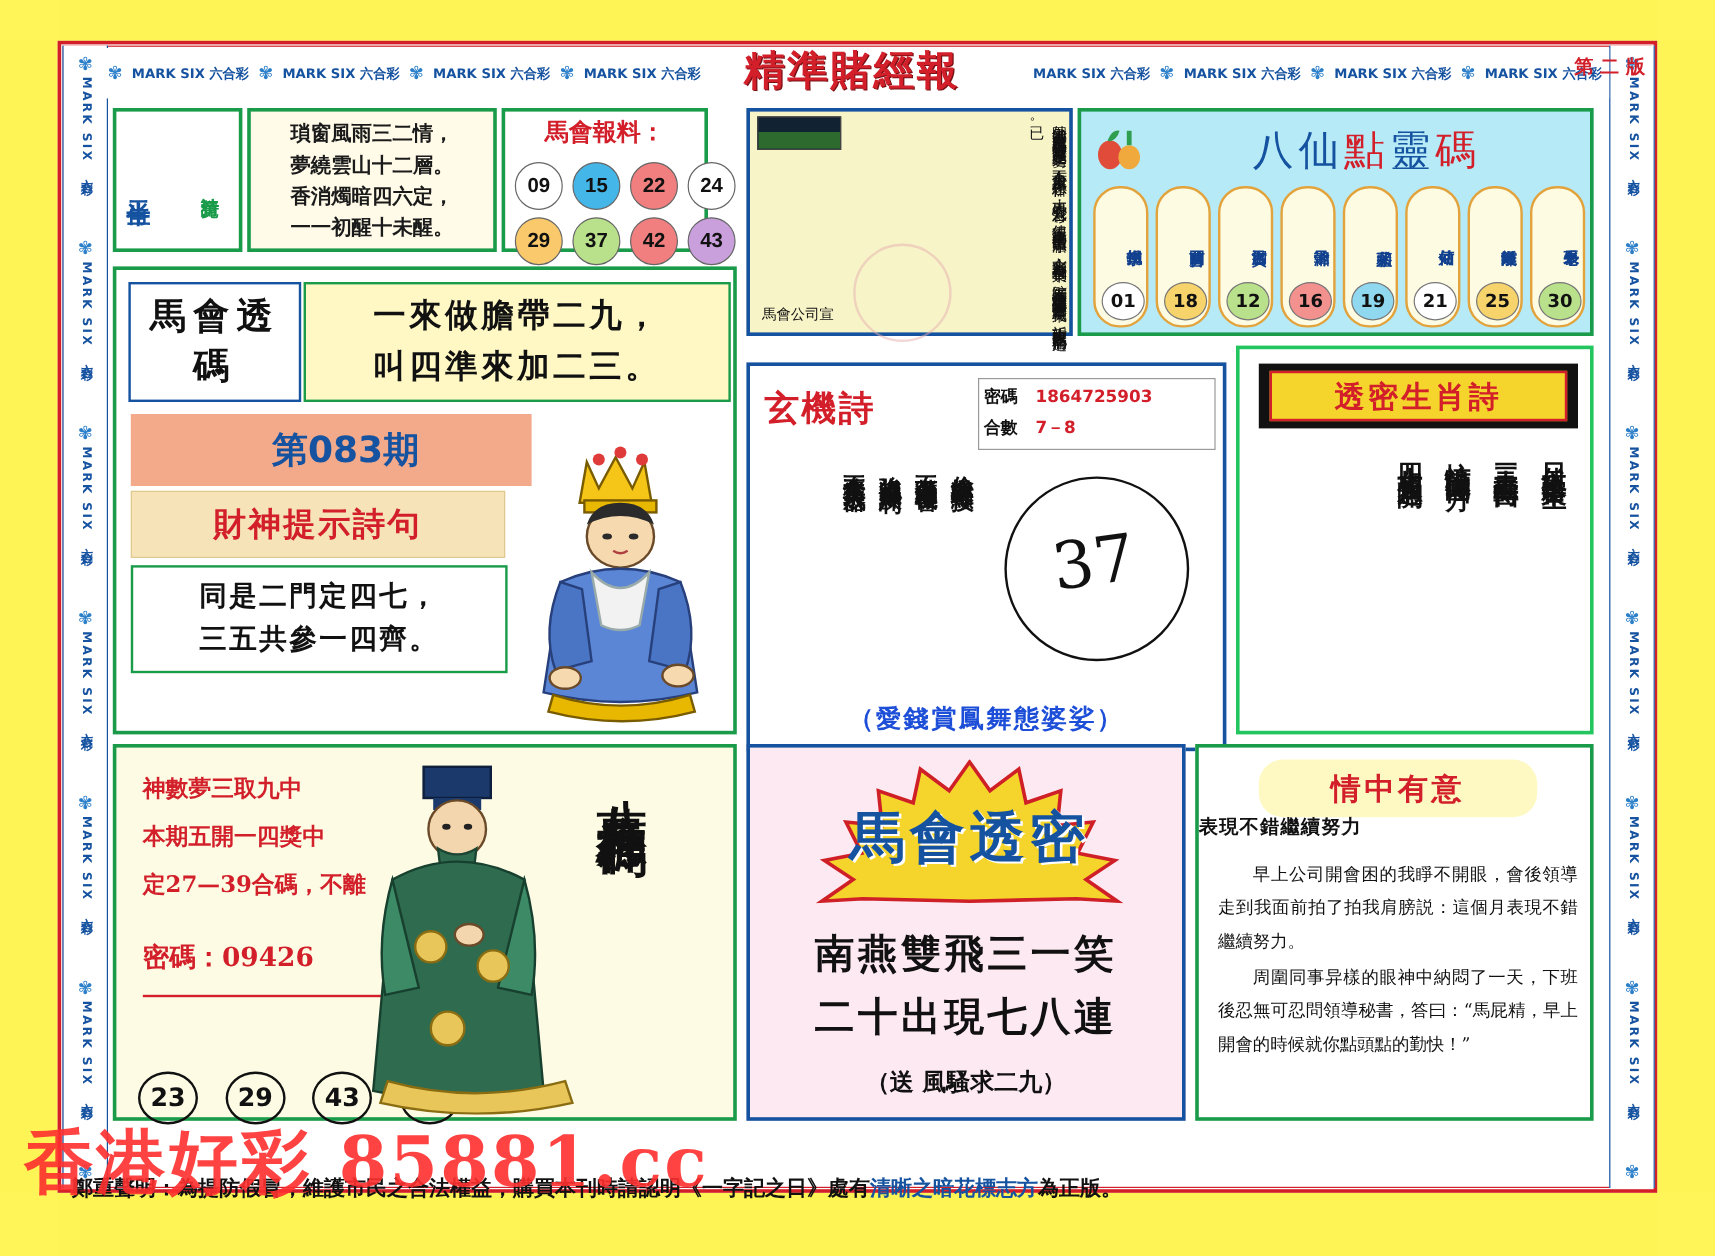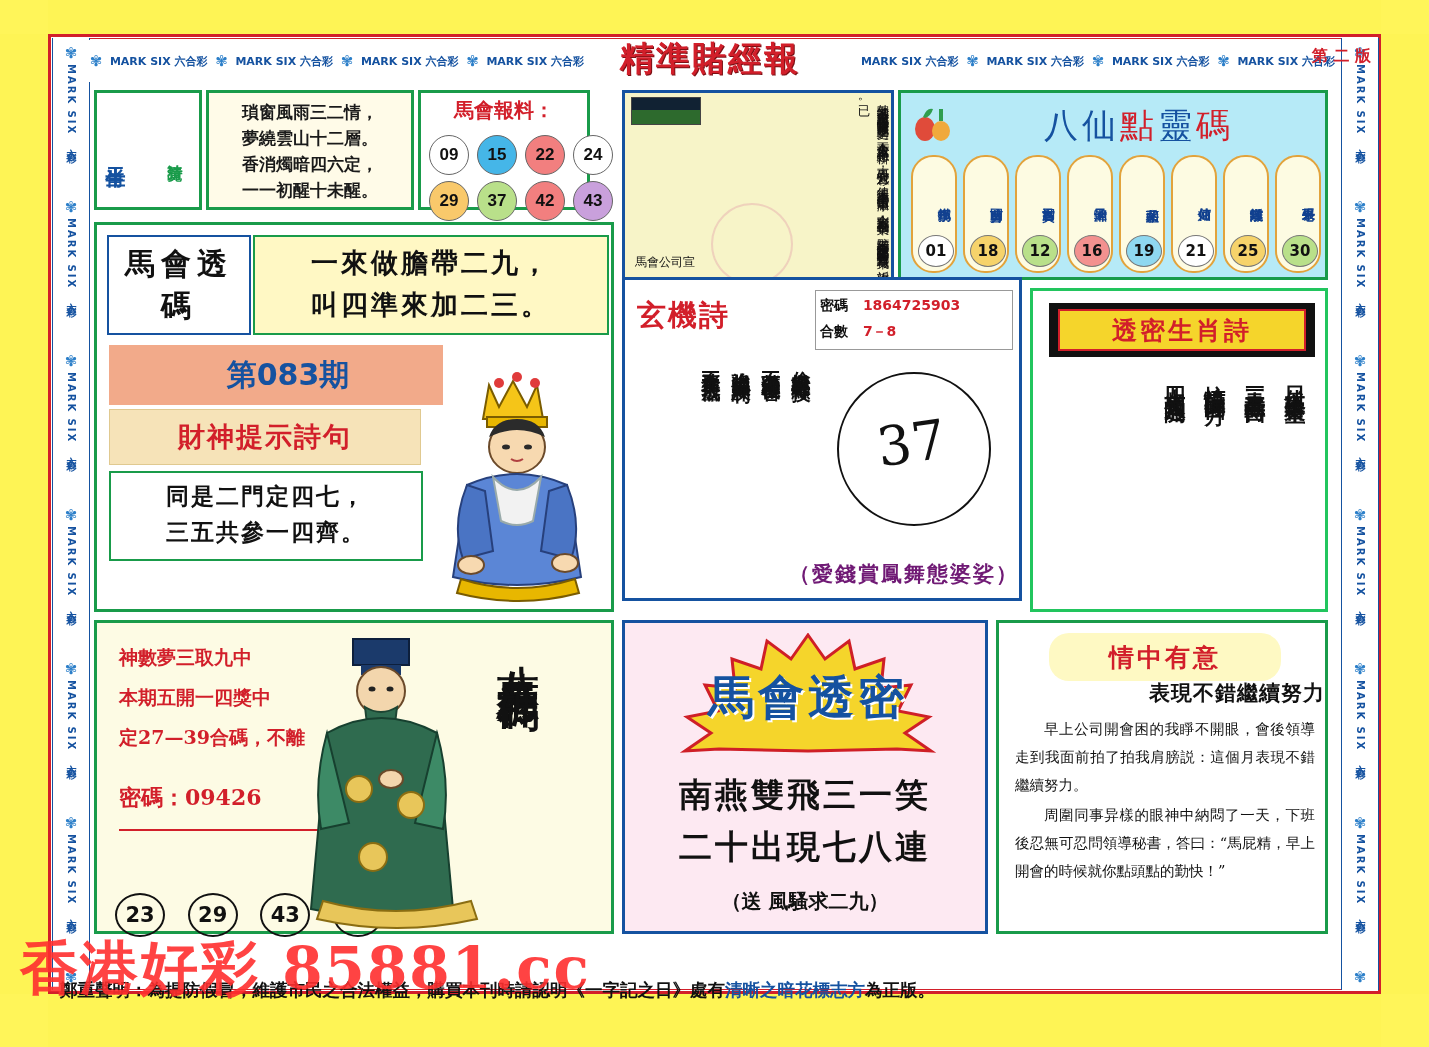--- a/index.html
+++ b/index.html
@@ -178,21 +178,21 @@
     border:2px solid #199b4a;background:#fff;
   }
   .shiju-box .l{
     position:absolute;left:0;width:100%;text-align:center;font-size:23px;
     color:#111;font-weight:bold;letter-spacing:2px;
     font-family:"DejaVu Serif","Liberation Serif",serif;
   }
   
   .figure-queen{position:absolute;left:330px;top:130px;width:180px;height:250px;}
 
-  #p-xuanji{left:622px;top:277px;width:400px;height:324px;border:3px solid #1552a0;background:#fff;}
+  #p-xuanji{left:622px;top:302px;width:400px;height:324px;border:3px solid #1552a0;background:#fff;}
   #p-xuanji .xj-title{
     position:absolute;left:12px;top:16px;font-size:29px;font-weight:bold;color:#d21f2a;
     font-family:"DejaVu Serif","Liberation Serif",serif;letter-spacing:2px;
   }
   #p-xuanji .codebox{
     position:absolute;left:190px;top:10px;width:196px;height:58px;border:1px solid #999;background:#fff;
   }
   #p-xuanji .codebox .r{
     position:absolute;left:4px;width:190px;font-size:14px;color:#d21f2a;font-weight:bold;
   }
@@ -204,22 +204,22 @@
     font-family:"DejaVu Serif","Liberation Serif",serif;
   }
   #p-xuanji .circle{
     position:absolute;left:212px;top:92px;width:150px;height:150px;border:2px solid #111;border-radius:50%;
   }
   #p-xuanji .circle .scrawl{
     position:absolute;left:38px;top:38px;font-size:54px;color:#111;
     font-family:"DejaVu Serif","Liberation Serif",serif;transform:rotate(-8deg);
   }
   #p-xuanji .bottom{
-    position:absolute;left:0;bottom:10px;width:100%;text-align:right;
-    font-size:21px;font-weight:bold;color:#701a75;letter-spacing:2px;
+    position:absolute;left:0;bottom:10px;width:100%;text-align:center;
+    font-size:21px;font-weight:bold;color:#1d4ed8;letter-spacing:2px;
     font-family:"DejaVu Serif","Liberation Serif",serif;
   }
   #p-toumi{left:1030px;top:288px;width:298px;height:324px;border:3px solid #22c55e;background:#fff;}
   #p-toumi .tm-head{
     position:absolute;left:16px;top:12px;width:266px;height:54px;background:#111;
     display:flex;align-items:center;justify-content:center;
   }
   #p-toumi .tm-head .inner{
     width:244px;height:38px;background:#f5d52b;border:2px solid #d21f2a;
     display:flex;align-items:center;justify-content:center;
@@ -283,22 +283,22 @@
     font-family:"DejaVu Serif","Liberation Serif",serif;
   }
   #p-qing{left:996px;top:620px;width:332px;height:314px;border:3px solid #199b4a;background:#fff;}
   #p-qing .oval{
     position:absolute;left:50px;top:10px;width:232px;height:48px;border-radius:20px;
     background:#fef9c3;display:flex;align-items:center;justify-content:center;
     font-size:25px;font-weight:bold;color:#d21f2a;letter-spacing:3px;
     font-family:"DejaVu Serif","Liberation Serif",serif;
   }
   #p-qing .sub{
-    position:absolute;left:0;top:56px;width:100%;text-align:right;
-    font-size:21px;font-weight:bold;color:#111;letter-spacing:1px;
+    position:absolute;left:0;top:56px;width:100%;text-align:left;
+    font-size:16px;font-weight:bold;color:#111;letter-spacing:1px;
     font-family:"DejaVu Serif","Liberation Serif",serif;
   }
   #p-qing .body{
     position:absolute;left:16px;top:92px;width:300px;
     font-size:14.5px;line-height:28px;color:#111;text-align:justify;
     font-family:"DejaVu Serif","Liberation Serif",serif;
   }
   #p-qing .body p{margin:0 0 2px 0;text-indent:2em;}
 
   

